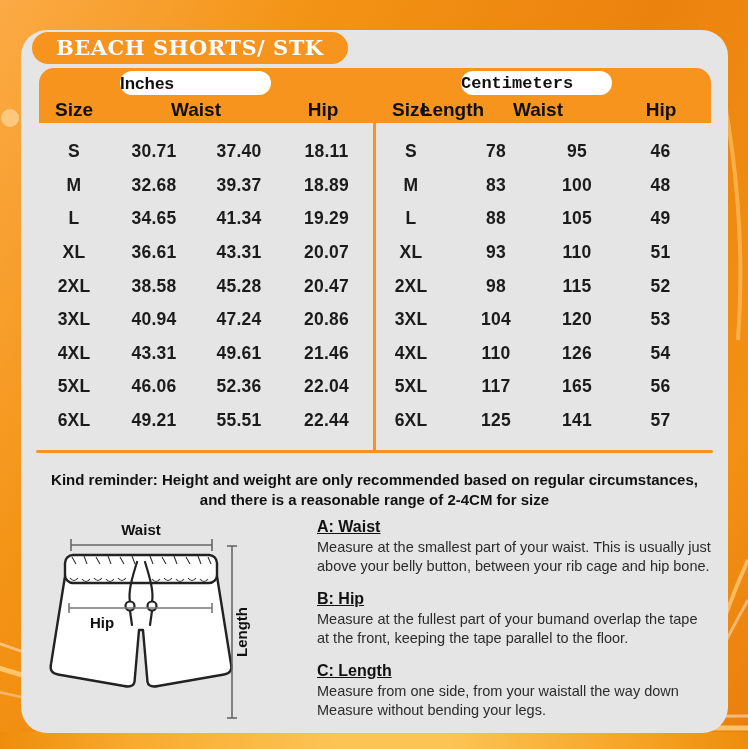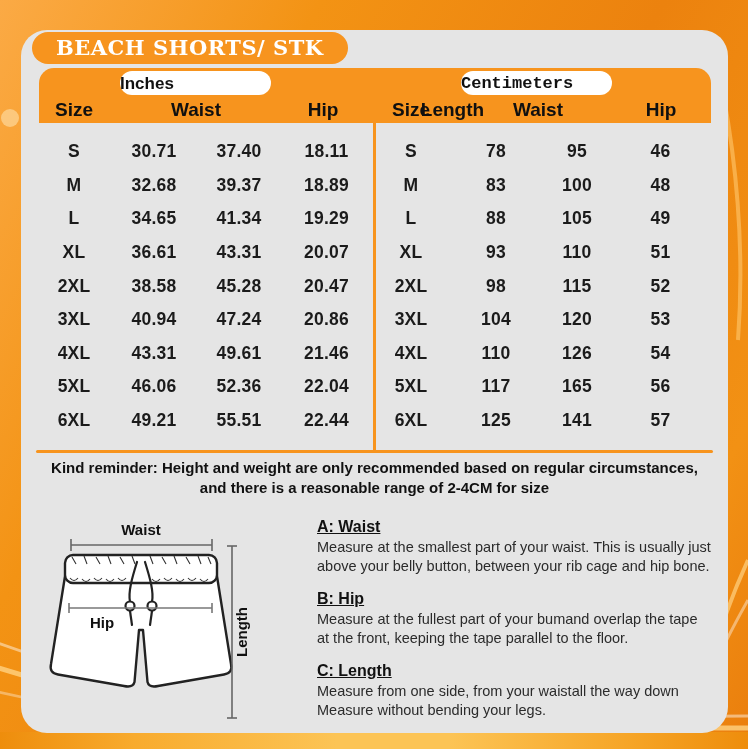--- a/index.html
+++ b/index.html
@@ -50,21 +50,21 @@
   .half-table.inches .hrow, .half-table.inches .table-row { grid-template-columns:70px 90px 80px 95px; }
   .half-table.cm .hrow,     .half-table.cm .table-row     { grid-template-columns:74px 96px 66px 101px; }
   .hcell { text-align:center; font-size:19px; font-weight:700; color:#101010; }
   .tbody { padding-top:12px; }
   .table-row { display:grid; height:33.6px; align-items:center; }
   .cell { text-align:center; font-size:17.5px; font-weight:700; color:#1b1b1b; letter-spacing:.2px; }
 
   .divider-v { position:absolute; left:352px; top:93px; width:3px; height:327px; background:var(--orange); }
   .rule-h    { position:absolute; left:15px; top:420px; width:677px; height:3px; background:var(--orange); border-radius:2px; }
 
-  .reminder { position:absolute; left:0; top:428px; width:100%; text-align:center;
+  .reminder { position:absolute; left:0; top:440px; width:100%; text-align:center;
               font-size:15px; font-weight:700; color:#111; line-height:20px; }
 
   .diagram { position:absolute; left:23px; top:482px; }
 
   .instructions { position:absolute; left:296px; top:488px; width:405px; }
   .instr-group { margin-bottom:15px; }
   .instr-heading { font-size:16px; font-weight:700; color:#111; margin-bottom:2px;text-decoration:underline; }
   .instr-line { font-size:14.5px; line-height:18.5px; color:#2b2b2b; }
 </style>
 </head>

